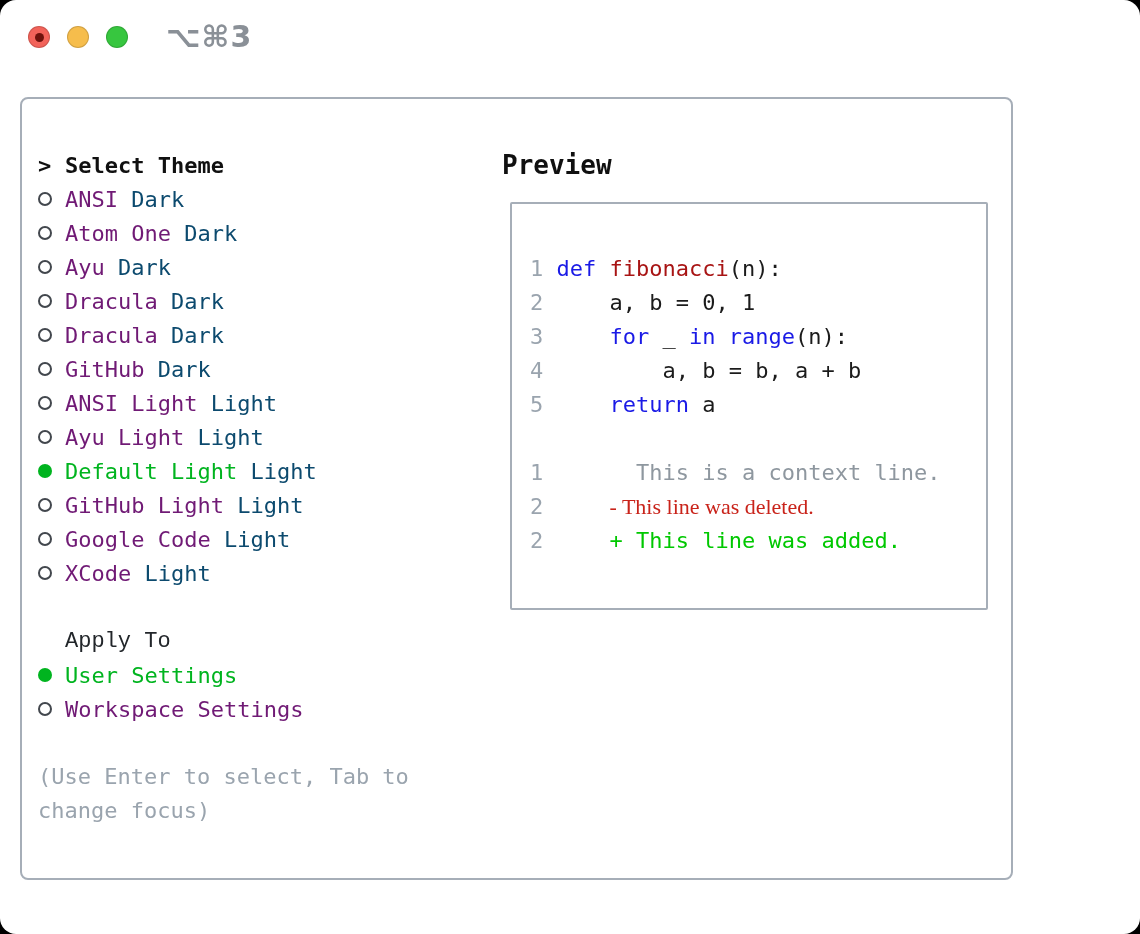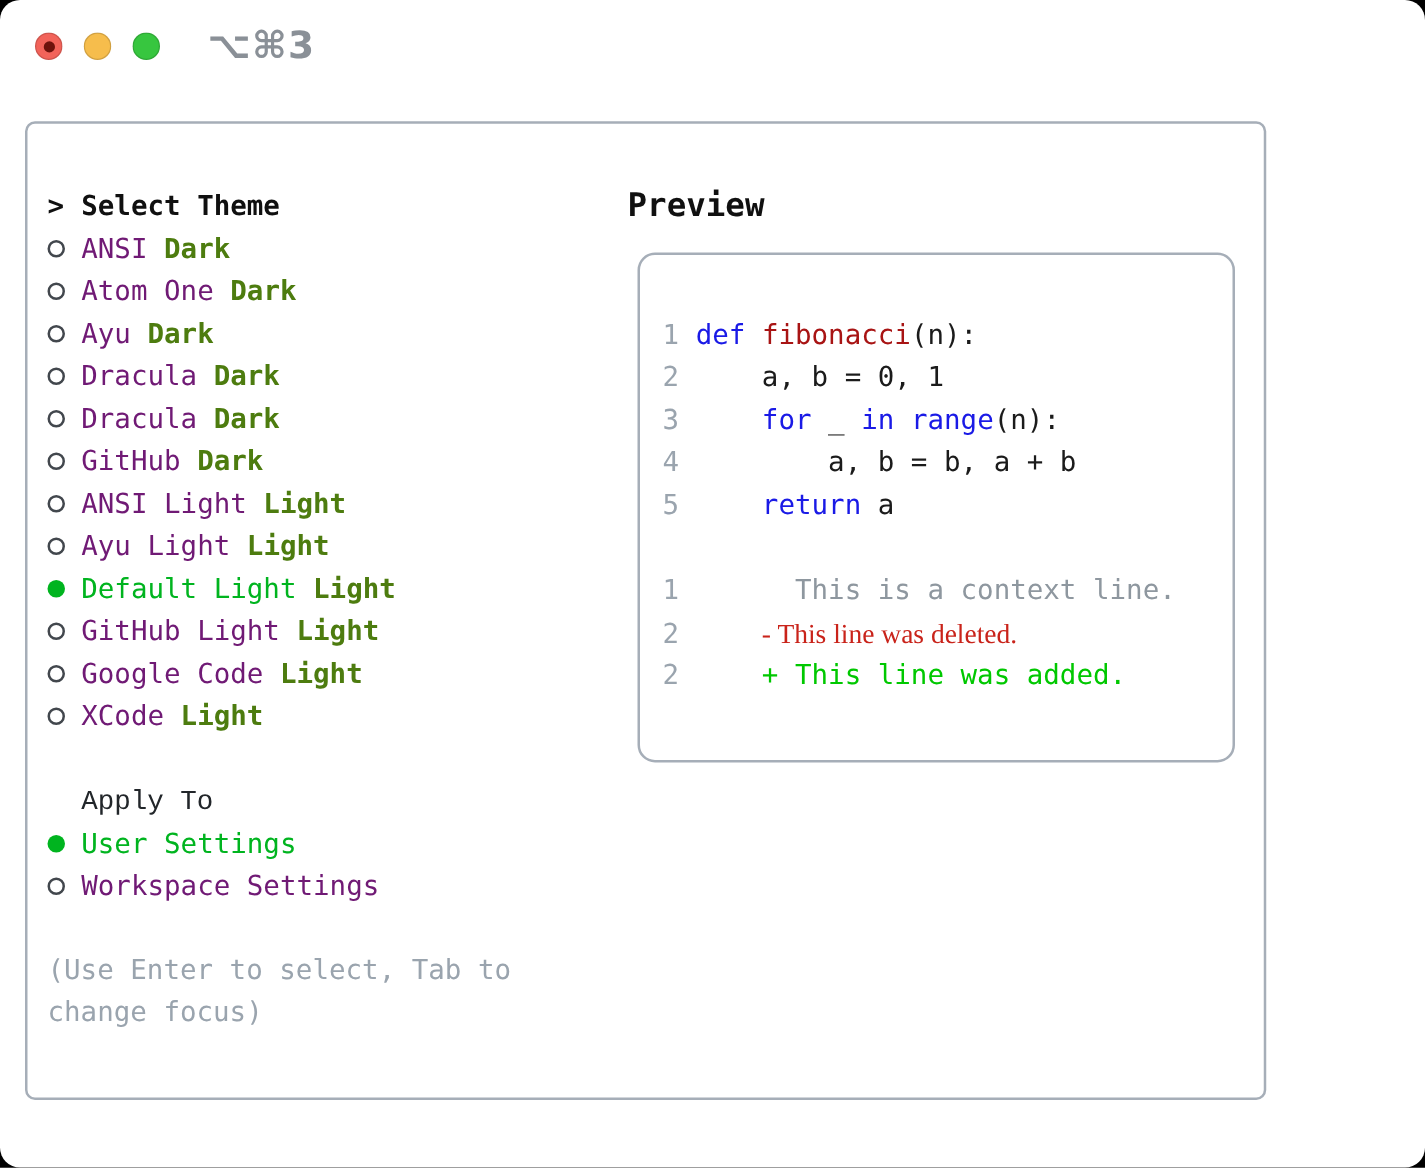--- a/index.html
+++ b/index.html
@@ -22,28 +22,28 @@
   .leftcol{position:absolute;left:16px;top:49px;font-size:22px;}
   .row{display:flex;align-items:center;height:34px;white-space:pre;}
   .marker{width:27px;height:34px;display:flex;align-items:center;flex:none;}
   .prefix{font-weight:bold;color:#101010;}
   .hdr{font-weight:bold;color:#101010;}
   .subhdr{color:#22262a;font-family:Liberation Mono, monospace;}
   .radio{width:14px;height:14px;border-radius:50%;border:2px solid #42474d;box-sizing:border-box;}
   .radio.sel{border:none;background:#00b41f;}
   .t-name{color:#701a75;}
   .t-name.sel{color:#00b41f;}
-  .t-variant{color:#4d7c0f;font-weight:bold;}
+  .t-variant{color:#0c4a6e;}
   .spacer{height:34px;}
   .hint{color:#9aa4ae;line-height:34px;}
   
   .preview-label{position:absolute;left:480px;top:49px;height:34px;line-height:34px;
     font-size:26px;font-weight:bold;color:#101010;}
   .preview-box{position:absolute;left:488px;top:103px;width:478px;height:408px;
-    border:2px solid #a6aeb8;border-radius:14px;box-sizing:border-box;background:#fff;}
+    border:2px solid #a6aeb8;border-radius:2px;box-sizing:border-box;background:#fff;}
   .code{position:absolute;left:18px;top:48px;right:4px;font-size:22px;}
   .pline{height:34px;line-height:34px;white-space:pre;}
   .s-gutter{color:#9aa4ae;}
   .s-keyword{color:#1a1ae6;}
   .s-function{color:#a81414;}
   .s-plain{color:#1b1b1b;}
   .s-context{color:#8e979f;}
   .s-deleted{color:#c9231a;font-family:Liberation Serif, serif;}
   .s-added{color:#00c800;}
 </style>

